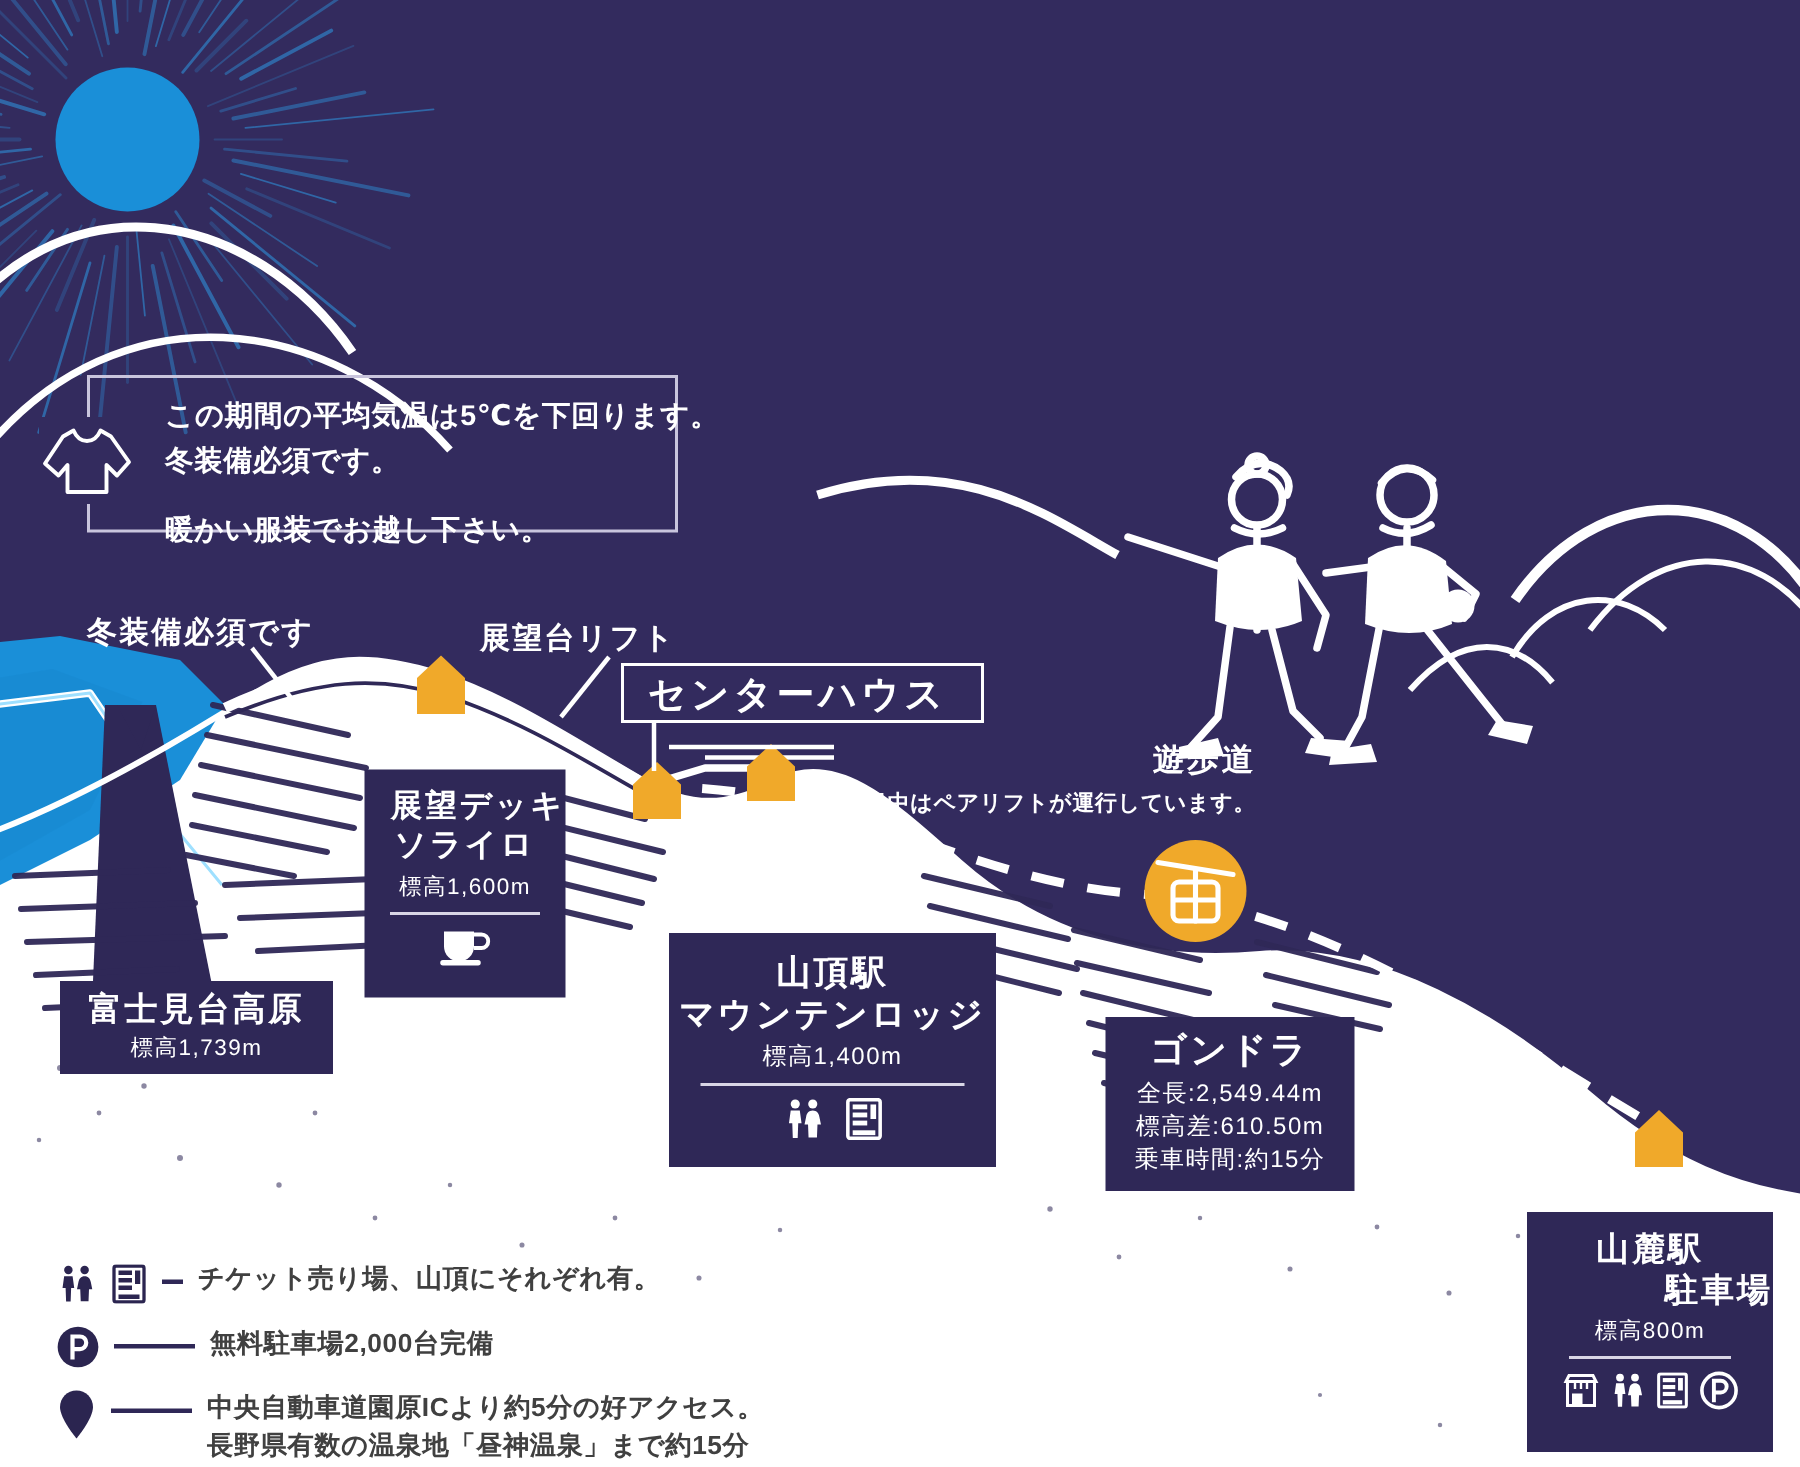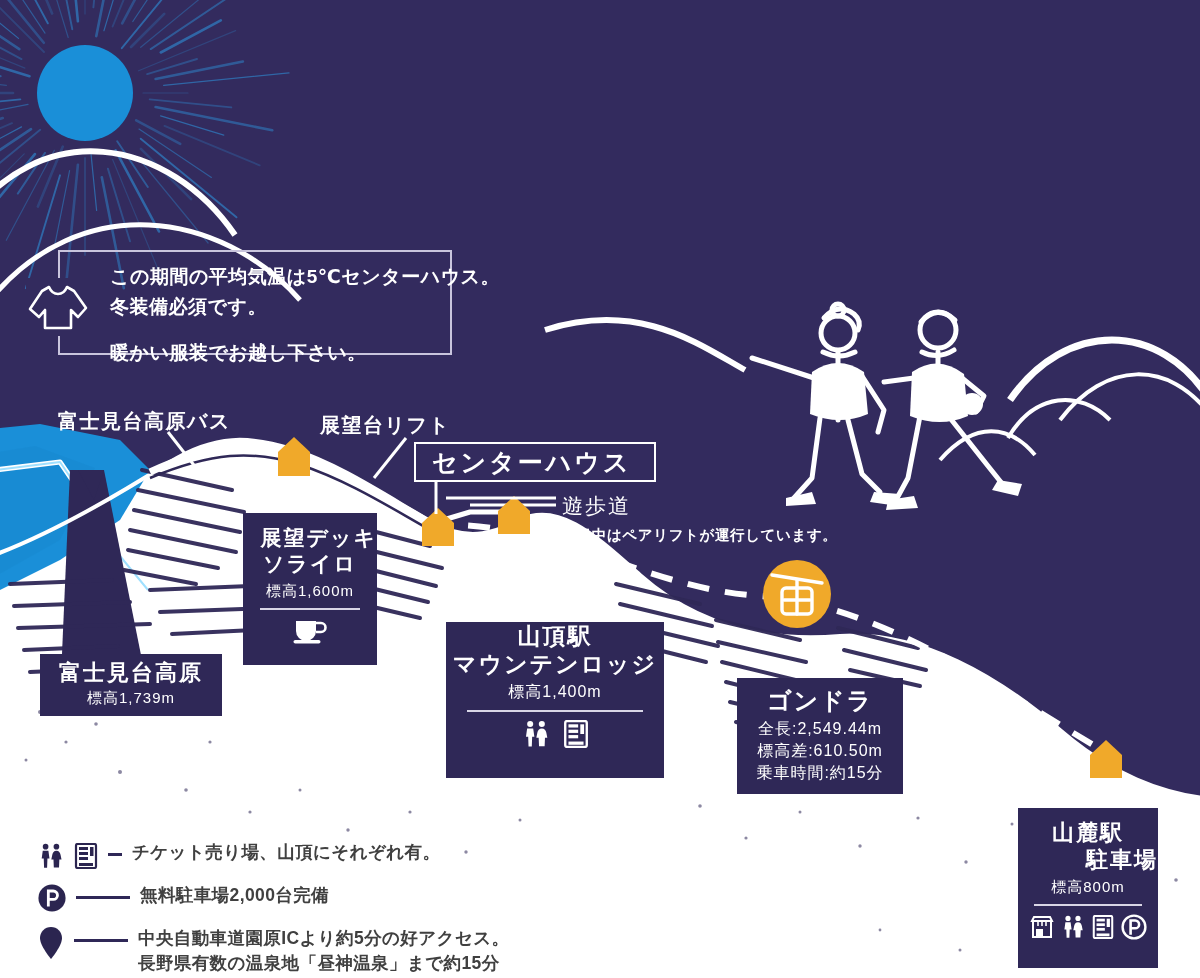--- a/index.html
+++ b/index.html
@@ -16,21 +16,21 @@
   .notice{position:absolute;border:2px solid #c9c5dd;box-sizing:border-box;color:#fff;}
   .notice .ln{white-space:nowrap;font-weight:bold;letter-spacing:.5px;}
   .chbox{position:absolute;border:2px solid #ffffff;box-sizing:border-box;display:flex;align-items:center;gap:14px;padding:0 16px;}
   .chbox .t{color:#fff;font-weight:bold;font-size:25px;letter-spacing:3px;white-space:nowrap;}
   .legend{position:absolute;color:#2f2857;}
   .legend .row{display:flex;align-items:flex-start;gap:10px;margin-bottom:14px;}
   .legend .txt{font-weight:bold;font-size:17.5px;line-height:1.45;letter-spacing:.4px;color:#404040;white-space:nowrap;}
   .dashline{height:3px;background:#2f2857;width:54px;margin-top:13px;}
   .shortdash{height:3px;background:#2f2857;width:14px;margin-top:13px;}
   .annot{position:absolute;color:#fff;}
-  .annot .big{font-weight:normal;font-size:21px;letter-spacing:2px;}
+  .annot .big{font-weight:bold;font-size:21px;letter-spacing:2px;text-align:right;}
   .annot .small{font-size:14.5px;letter-spacing:.6px;white-space:nowrap;font-weight:bold;}
 </style>
 </head>
 <body>
 
 <div id="stage">
 
   <svg id="sky" viewBox="0 0 1200 978">
     <defs>
       <clipPath id="clipAll">
@@ -271,33 +271,33 @@
         <line x1="406" y1="438" x2="374" y2="478"></line>
         <line x1="436" y1="480" x2="436" y2="514"></line>
         <line x1="446" y1="498" x2="556" y2="498"></line>
       </g>
       <path d="M94 500 L104 470 L78 470 Z" fill="#2f2857"></path>
     </g>
   </svg>
 
   <div class="notice" style="left:58px;top:250px;width:394px;height:105px;">
     <div style="padding:12px 0 0 50px;">
-      <div class="ln" style="font-size:19px;">この期間の平均気温は5℃センターハウス。</div>
+      <div class="ln" style="font-size:19px;">この期間の平均気温は5℃を下回ります。</div>
       <div class="ln" style="font-size:19px;margin-top:4px;">冬装備必須です。</div>
       <div class="ln" style="font-size:19px;margin-top:20px;">暖かい服装でお越し下さい。</div>
     </div>
   </div>
 
   <svg class="abs" style="left:26px;top:278px;width:64px;height:58px;" viewBox="0 0 64 58">
     <rect x="0" y="0" width="64" height="58" fill="#332b5e"></rect>
     <path d="M23 9 L16 13 L4 31 L13 39 L19 32 L19 50 L45 50 L45 32 L52 39 L60 30 L48 13 L41 9
              q-3 7 -9 7 q-6 0 -9 -7 z" fill="none" stroke="#ffffff" stroke-width="2.6" stroke-linejoin="round"></path>
   </svg>
 
-  <div class="lbl" style="left:58px;top:408px;font-size:20px;">富士見台高原バス</div>
+  <div class="lbl" style="left:58px;top:408px;font-size:20px;">冬装備必須です</div>
   <div class="lbl" style="left:320px;top:412px;font-size:20px;">展望台リフト</div>
 
   <div class="chbox" style="left:414px;top:442px;width:242px;height:40px;">
     <span class="t">センターハウス</span>
     <svg width="24" height="24" viewBox="0 0 24 24">
       <circle cx="7" cy="3.4" r="2.6" fill="#fff"></circle>
       <path d="M4.4 7.2h5.2l1 7.2h-1.9l-.3 8.4H5.6l-.3-8.4H3.4z" fill="#fff"></path>
       <circle cx="17" cy="3.4" r="2.6" fill="#fff"></circle>
       <path d="M17 7.2c2.3 0 3.4 1.6 3.8 3.6l.9 4.4h-2l-.3 7.4h-4.8l-.3-7.4h-2l.9-4.4c.4-2 1.5-3.6 3.8-3.6z" fill="#fff"></path>
     </svg>
@@ -321,21 +321,21 @@
     <div class="icrow">
       <svg width="34" height="27" viewBox="0 0 34 27">
         <path d="M3 3h20v10a10 10 0 0 1-20 0z" fill="#fff"></path>
         <path d="M23 5h5a4.5 4.5 0 0 1 0 9h-5" fill="none" stroke="#fff" stroke-width="2.6"></path>
         <rect x="0.5" y="22" width="27" height="3.6" rx="1.8" fill="#fff"></rect>
       </svg>
     </div>
   </div>
 
   <div class="card" style="left:446px;top:622px;width:218px;height:156px;">
-    <div class="title" style="font-size:23px;">山頂駅</div>
+    <div class="title" style="font-size:23px;padding-top:12px;">山頂駅</div>
     <div class="title" style="font-size:23px;">マウンテンロッジ</div>
     <div class="sub" style="font-size:16px;margin-top:4px;">標高1,400m</div>
     <div class="rule" style="width:176px;"></div>
     <div class="icrow">
       <svg width="30" height="28" viewBox="0 0 24 24">
         <circle cx="7" cy="3.4" r="2.6" fill="#fff"></circle>
         <path d="M4.4 7.2h5.2l1 7.2h-1.9l-.3 8.4H5.6l-.3-8.4H3.4z" fill="#fff"></path>
         <circle cx="17" cy="3.4" r="2.6" fill="#fff"></circle>
         <path d="M17 7.2c2.3 0 3.4 1.6 3.8 3.6l.9 4.4h-2l-.3 7.4h-4.8l-.3-7.4h-2l.9-4.4c.4-2 1.5-3.6 3.8-3.6z" fill="#fff"></path>
       </svg>
@@ -350,21 +350,21 @@
     </div>
   </div>
 
   <div class="card" style="left:737px;top:678px;width:166px;height:116px;">
     <div class="title" style="font-size:24px;padding-top:8px;">ゴンドラ</div>
     <div class="sub" style="font-size:16px;margin-top:4px;">全長:2,549.44m</div>
     <div class="sub" style="font-size:16px;margin-top:1px;">標高差:610.50m</div>
     <div class="sub" style="font-size:16px;margin-top:1px;">乗車時間:約15分</div>
   </div>
 
-  <div class="card" style="left:1018px;top:808px;width:140px;height:160px;">
+  <div class="card" style="left:1018px;top:808px;width:164px;height:160px;">
     <div class="title" style="font-size:22px;padding-top:12px;">山麓駅</div>
     <div class="title" style="font-size:22px;text-align:right;">駐車場</div>
     <div class="sub" style="font-size:15px;margin-top:4px;">標高800m</div>
     <div class="rule" style="width:108px;"></div>
     <div class="icrow" style="gap:7px;">
       <svg width="24" height="24" viewBox="0 0 24 24">
         <path d="M2 6 L4 2 h16 l2 4 z" fill="none" stroke="#fff" stroke-width="2"></path>
         <rect x="3" y="6" width="18" height="16" fill="none" stroke="#fff" stroke-width="2"></rect>
         <rect x="6" y="14" width="7" height="8" fill="#fff"></rect>
         <line x1="8" y1="6" x2="8" y2="11" stroke="#fff" stroke-width="1.6"></line>

